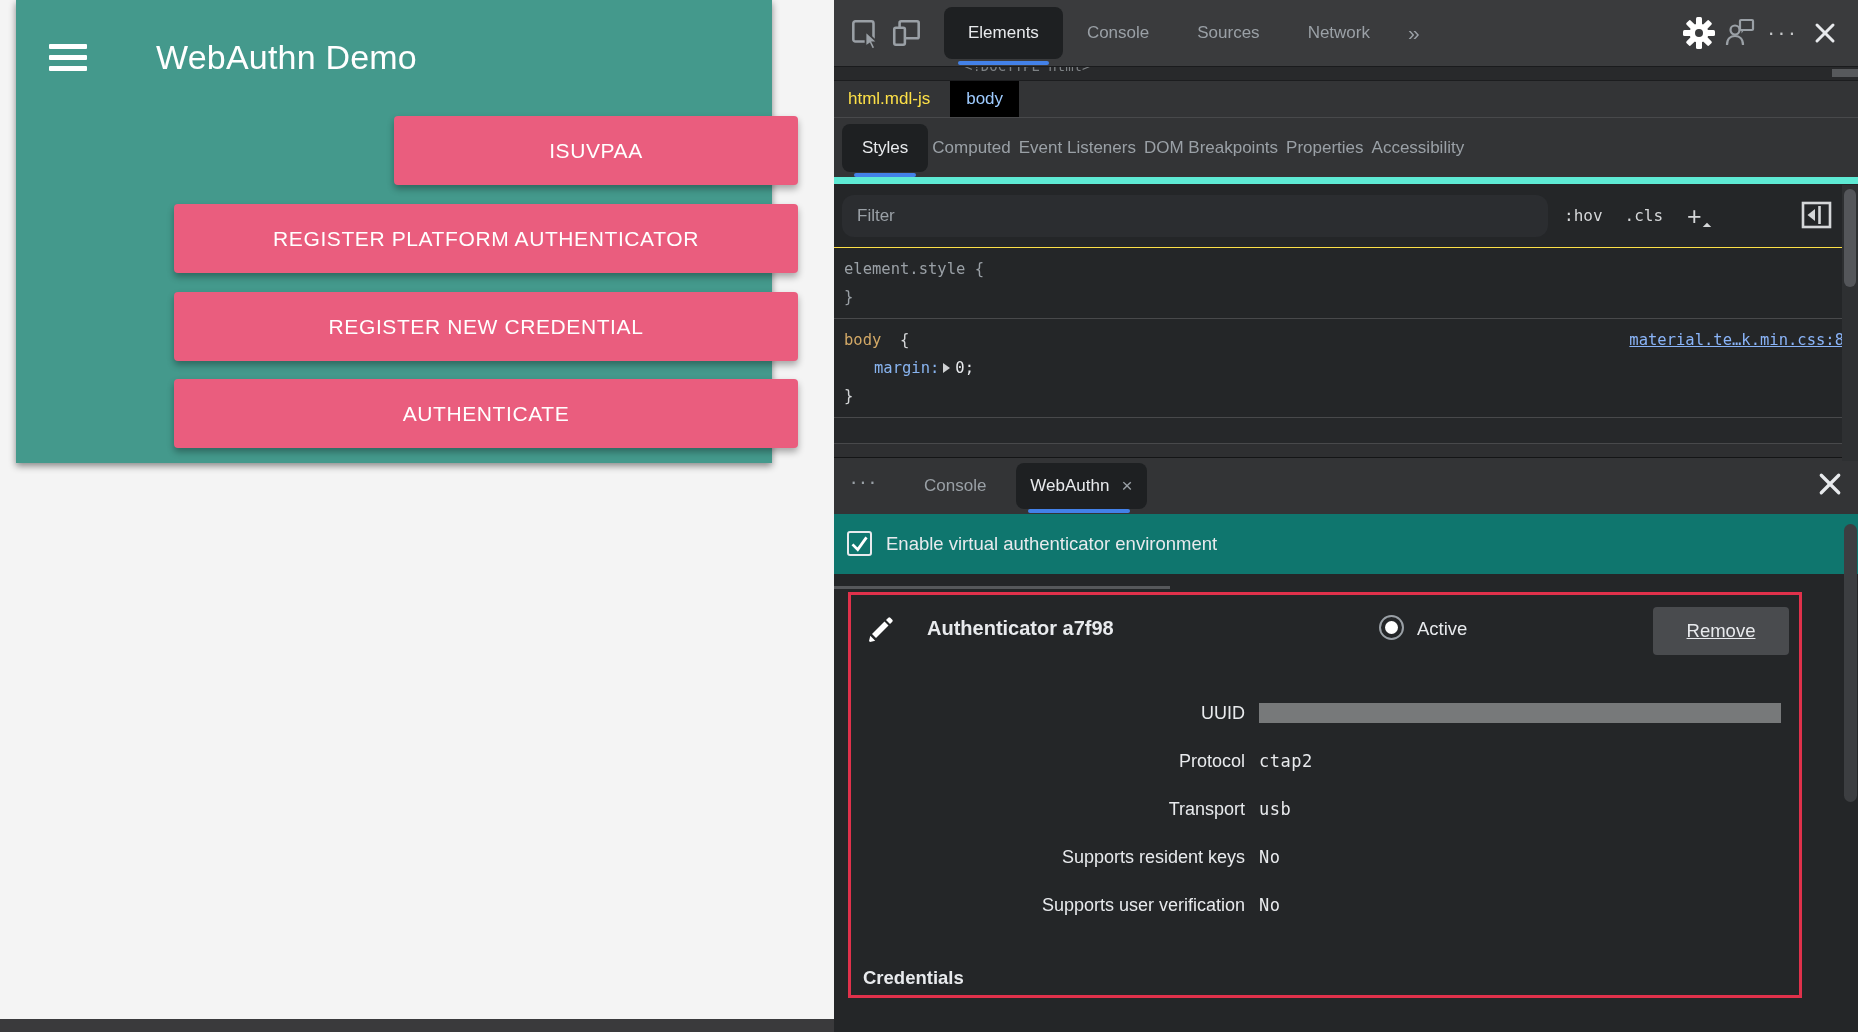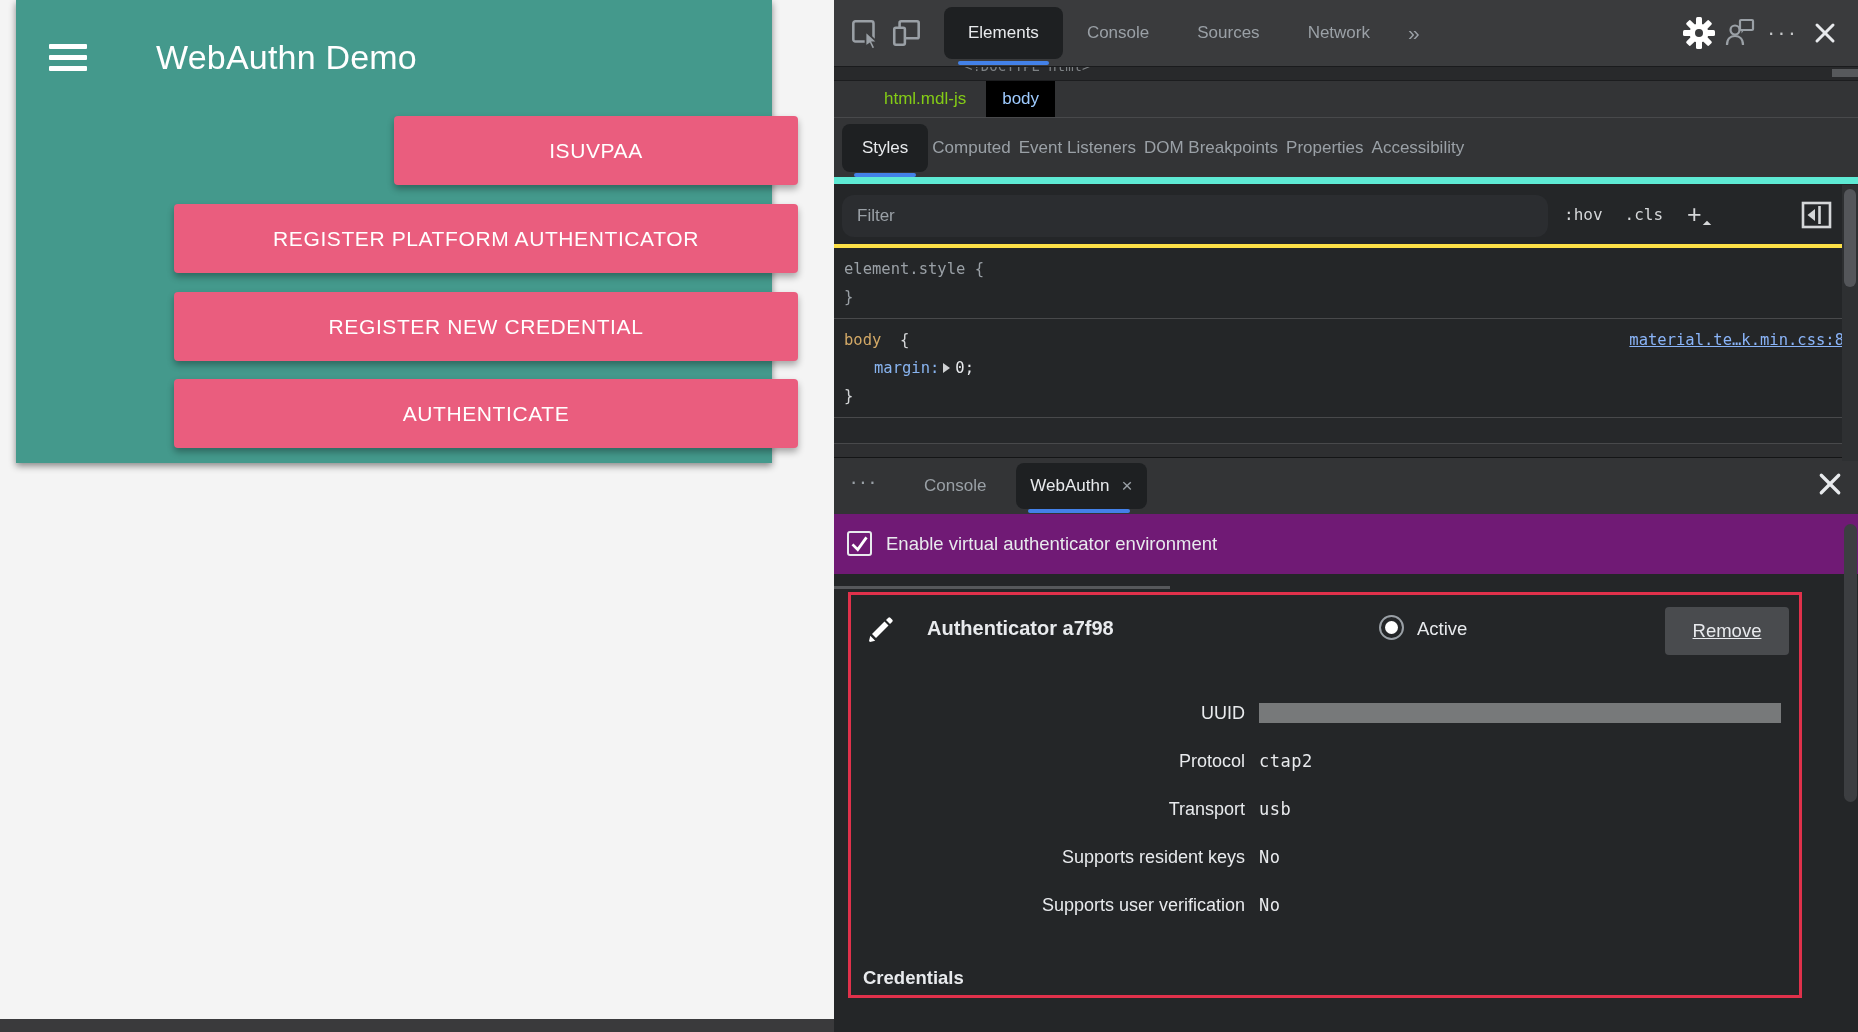--- a/index.html
+++ b/index.html
@@ -43,34 +43,34 @@
 
   
   .dt-sliver { position:relative; height:13px; background:#28292b; overflow:hidden; }
   .sliver-text { position:absolute; left:130px; top:-9px; font-family:"DejaVu Sans Mono", monospace;
                  font-size:14px; color:#7e8285; }
   .sliver-corner { position:absolute; right:0; top:2px; width:26px; height:8px; background:#57595c; }
 
   
   .dt-crumbs { height:38px; background:#333436; border-top:1px solid #1c1d1f; border-bottom:1px solid #48494b;
                display:flex; align-items:center; padding-left:6px; font-size:17px; }
-  .crumb { padding:0 8px; color:#84cc16; cursor:pointer; height:100%; display:flex; align-items:center;margin-left:36px; }
+  .crumb { padding:0 8px; color:#fde047; cursor:pointer; height:100%; display:flex; align-items:center; }
   .crumb.selected { background:#000; color:#9ecbff; margin-left:12px; padding:0 16px; }
 
   
   .dt-subtabs { height:66px; background:#333436; border-bottom:7px solid #5eead4;
                 display:flex; align-items:center; padding-left:8px; }
   .sub-tab { position:relative; height:48px; display:flex; align-items:center; padding:0 4px;
              font-size:17px; color:#9aa0a6; cursor:pointer; border-radius:8px; white-space:nowrap; }
   .sub-tab.active { background:#1e2022; color:#e8eaed; padding:0 20px; }
   .sub-tab.active::after { content:""; position:absolute; left:12px; right:12px; bottom:-5px; height:4px;
              background:#4381e8; border-radius:2px; }
 
   
-  .dt-filterrow { position:relative; height:64px; background:#242628; border-bottom:4px solid #fde047;
+  .dt-filterrow { position:relative; height:64px; background:#242628; border-bottom:1px solid #fde047;
                   display:flex; align-items:center; }
   .filter-input { position:absolute; left:8px; top:11px; width:706px; height:42px; background:#2b2d30;
                   border:none; border-radius:12px; color:#d5d7d9; font-size:17px; padding:0 15px;
                   font-family:"Liberation Sans", sans-serif; outline:none; }
   .filter-input::placeholder { color:#9aa0a6; }
   .style-toggle { font-family:"DejaVu Sans Mono", monospace; font-size:16px; color:#d5d7d9; cursor:pointer; }
   .tg-hov { margin-left:730px; }
   .tg-cls { margin-left:22px; }
   .tg-plus { position:relative; margin-left:24px; font-size:25px; color:#d5d7d9; cursor:pointer;
              font-family:"Liberation Sans", sans-serif; line-height:22px; }
@@ -102,38 +102,38 @@
   .dt-drawer-tabs { height:56px; background:#333436; display:flex; align-items:center; position:relative; }
   .drawer-dots { font-size:22px; color:#9aa0a6; padding:0 16px 8px 16px; letter-spacing:2px; cursor:pointer; }
   .drawer-tab { position:relative; height:46px; display:flex; align-items:center; padding:0 18px;
                 font-size:17px; color:#9aa0a6; cursor:pointer; border-radius:8px; margin-left:12px; }
   .drawer-tab.active { background:#1e2022; color:#e8eaed; padding:0 14px; }
   .tab-close-x { margin-left:12px; color:#9aa0a6; font-size:19px; cursor:pointer; }
   .drawer-tab.active::after { content:""; position:absolute; left:12px; width:102px; bottom:-4px; height:4px;
                 background:#4381e8; border-radius:2px; }
   .drawer-close { position:absolute; right:16px; top:14px; cursor:pointer; }
 
-  .dt-checkrow { height:60px; background:#701a75; position:relative; }
+  .dt-checkrow { height:60px; background:#0f766e; position:relative; }
   .vauth-checkbox { position:absolute; left:13px; top:17px; width:25px; height:25px; border:2.5px solid #e8eaed;
                     border-radius:3px; cursor:pointer; display:flex; align-items:center; justify-content:center; }
   .vauth-label { position:absolute; left:52px; top:0; height:60px; display:flex; align-items:center;
                  color:#e8eaed; font-size:18.5px; }
   .partial-line { position:absolute; left:0; top:586px; width:336px; height:3px; background:#56585b; }
   .drawer-scroll-thumb { position:absolute; right:1px; top:524px; width:13px; height:278px;
                          background:#3c3e41; border-radius:7px; cursor:pointer; }
 
   
   .auth-card { position:absolute; left:14px; top:592px; width:954px; height:406px; border:3px solid #e0314b; }
   .pencil-icon { position:absolute; left:15px; top:21px; cursor:pointer; }
   .auth-title { position:absolute; left:76px; top:22px; font-size:20px; font-weight:bold; color:#e8eaed; }
   .auth-radio { position:absolute; left:528px; top:20px; width:25px; height:25px; border:2.5px solid #9aa0a6;
                 border-radius:50%; display:flex; align-items:center; justify-content:center; cursor:pointer; }
   .auth-radio .dot { width:13px; height:13px; border-radius:50%; background:#fff; }
   .auth-radio-label { position:absolute; left:566px; top:23px; font-size:18.5px; color:#e8eaed; }
-  .remove-btn { position:absolute; right:10px; top:12px; width:124px; height:48px; background:#494b4e;
+  .remove-btn { position:absolute; right:10px; top:12px; width:136px; height:48px; background:#494b4e;
                 border:none; border-radius:4px; color:#e8eaed; font-size:18.5px; text-decoration:underline;
                 cursor:pointer; font-family:"Liberation Sans", sans-serif; }
   .auth-fields { position:absolute; left:0; top:106px; right:10px; display:grid;
                  grid-template-columns:394px auto; column-gap:14px; row-gap:24px; align-items:center; }
   .f-label { text-align:right; color:#e8eaed; font-size:18px; line-height:24px; }
   .f-value { font-family:"DejaVu Sans Mono", monospace; font-size:17px; color:#e8eaed; letter-spacing:.5px; }
   .uuid-bar { width:522px; height:20px; background:#77797a; }
   .credentials-h { position:absolute; left:12px; top:372px; font-size:18.5px; font-weight:bold; color:#e8eaed; }
 
   svg { display:block; }

